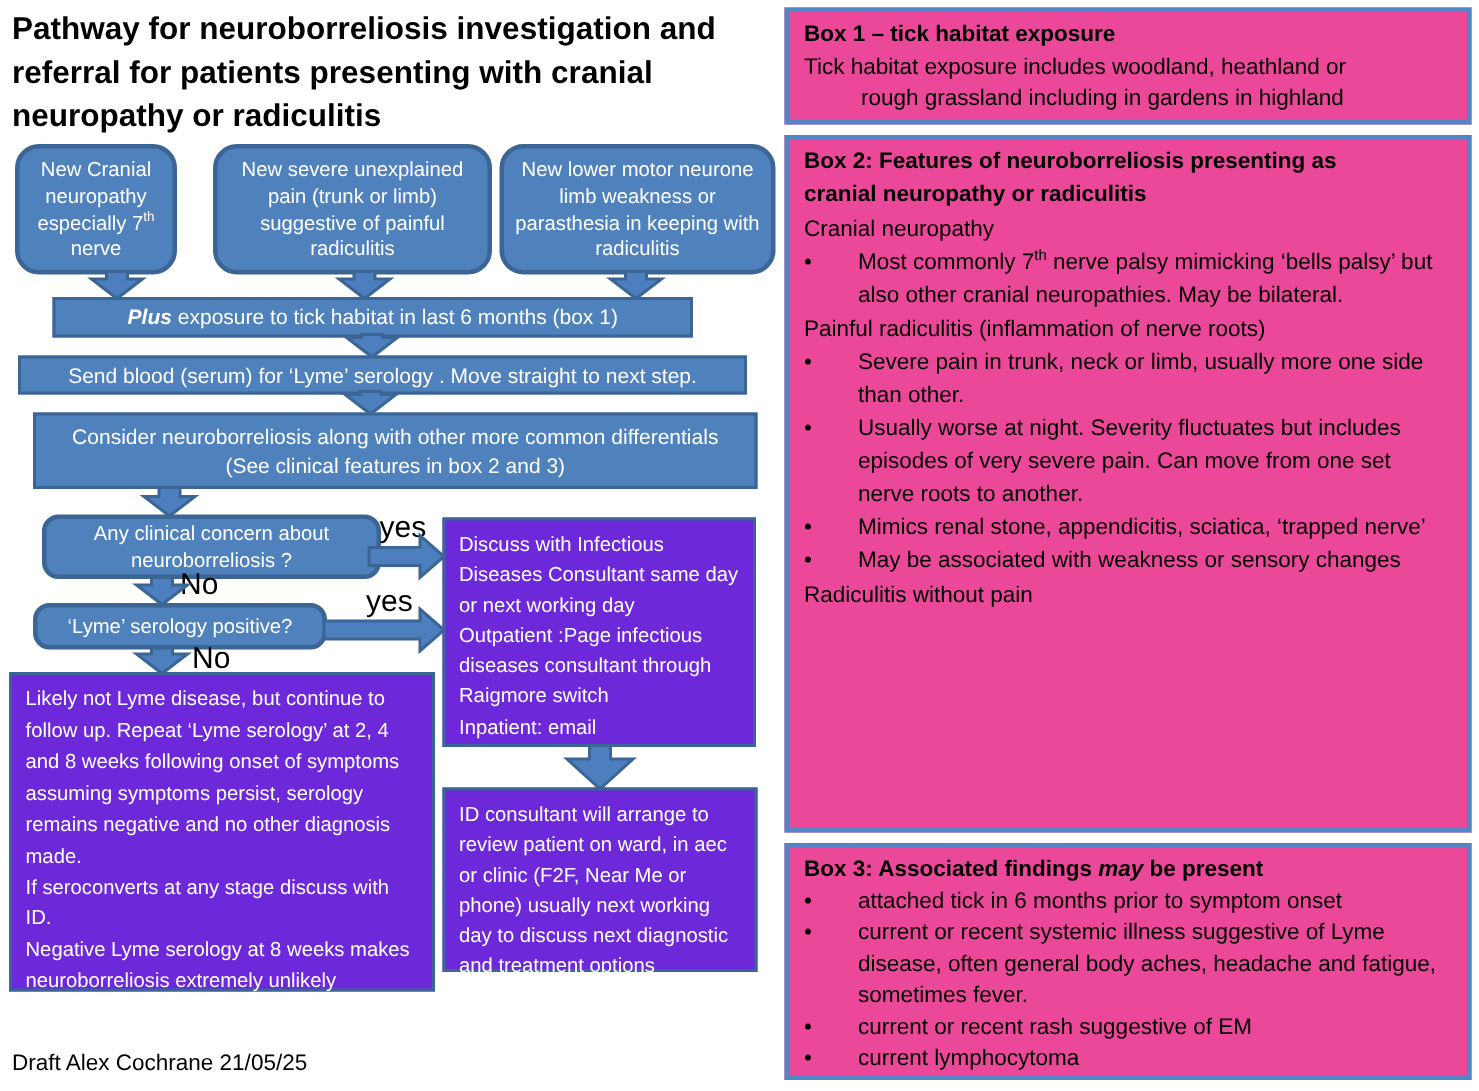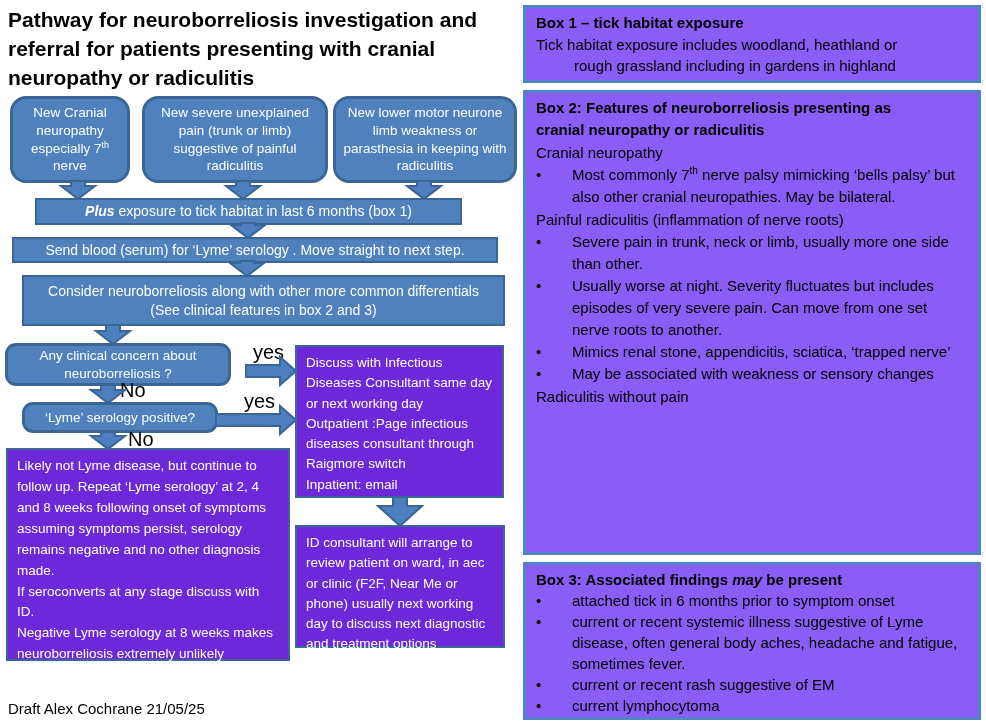--- a/index.html
+++ b/index.html
@@ -31,41 +31,41 @@
     white-space:pre-line; letter-spacing:0px;
   }
   .yesno { position:absolute; font-size:20px; color:#000000; }
   sup { font-size:9px; vertical-align:super; line-height:0; }
 
   svg.arr { position:absolute; overflow:visible; }
   svg.arr polygon { fill:#4D7EBE; stroke:#3A6595; stroke-width:2; }
 
   
   .panel {
-    position:absolute; background:#8b5cf6; border:3px solid #5185C5;
+    position:absolute; background:#ec4899; border:3px solid #5185C5;
     padding:4px 10px; font-size:15px; line-height:21.5px; color:#000;
   }
   .panel .ptitle { font-weight:bold; white-space:pre-line; }
   .hang { padding-left:38px; text-indent:-38px; white-space:pre-line; }
   .bullet { padding-left:36px; text-indent:-36px; }
   .bullet::before { content:"\2022"; display:inline-block; width:36px; text-indent:0; }
   .subhead { margin-top:1px; }
   .bolditalic { font-weight:bold; font-style:italic; }
   .footer { position:absolute; font-size:15px; color:#000; }
 </style>
 </head>
 <body>
 
 <div id="canvas">
 
   <div class="title" style="left:8px; top:5px; width:540px;">Pathway for neuroborreliosis investigation and
 referral for patients presenting with cranial
 neuropathy or radiculitis</div>
 
-  <div class="node round" style="left:10px; top:96px; width:120px; height:87px;">
+  <div class="node round" style="left:10px; top:96px; width:108px; height:87px;">
     <span><span>New Cranial neuropathy especially 7</span><sup>th</sup><span> nerve</span></span>
   </div>
   <div class="node round" style="left:142px; top:96px; width:186px; height:87px;">
     <span>New severe unexplained pain (trunk or limb) suggestive of painful radiculitis</span>
   </div>
   <div class="node round" style="left:333px; top:96px; width:184px; height:87px;justify-content:flex-end;">
     <span>New lower motor neurone limb weakness or parasthesia in keeping with radiculitis</span>
   </div>
 
   <svg class="arr" style="left:61px; top:181px;" width="34" height="18">
@@ -93,21 +93,21 @@
     </svg>
 
   <div class="node" style="left:22px; top:275px; width:483px; height:51px; white-space:pre-line; font-size:14px;">
     <span style="white-space:pre-line;">Consider neuroborreliosis along with other more common differentials
 (See clinical features in box 2 and 3)</span>
   </div>
   <svg class="arr" style="left:96px; top:325px;" width="34" height="19">
       <polygon points="10,0 24,0 24,6 34,6 17,19 0,6 10,6"></polygon>
     </svg>
 
-  <div class="node round-sm" style="left:5px; top:343px; width:226px; height:43px;">
+  <div class="node round-sm" style="left:28px; top:343px; width:226px; height:43px;">
     <span>Any clinical concern about neuroborreliosis ?</span>
   </div>
   <div class="yesno" style="left:253px; top:341px;">yes</div>
   <svg class="arr" style="left:246px; top:357px;" width="50" height="28">
       <polygon points="0,8 34,8 34,0 50,14 34,28 34,20 0,20"></polygon>
     </svg>
   <div class="yesno" style="left:120px; top:379px;">No</div>
   <svg class="arr" style="left:91px; top:385px;" width="34" height="18">
       <polygon points="10,0 24,0 24,5 34,5 17,18 0,5 10,5"></polygon>
     </svg>

